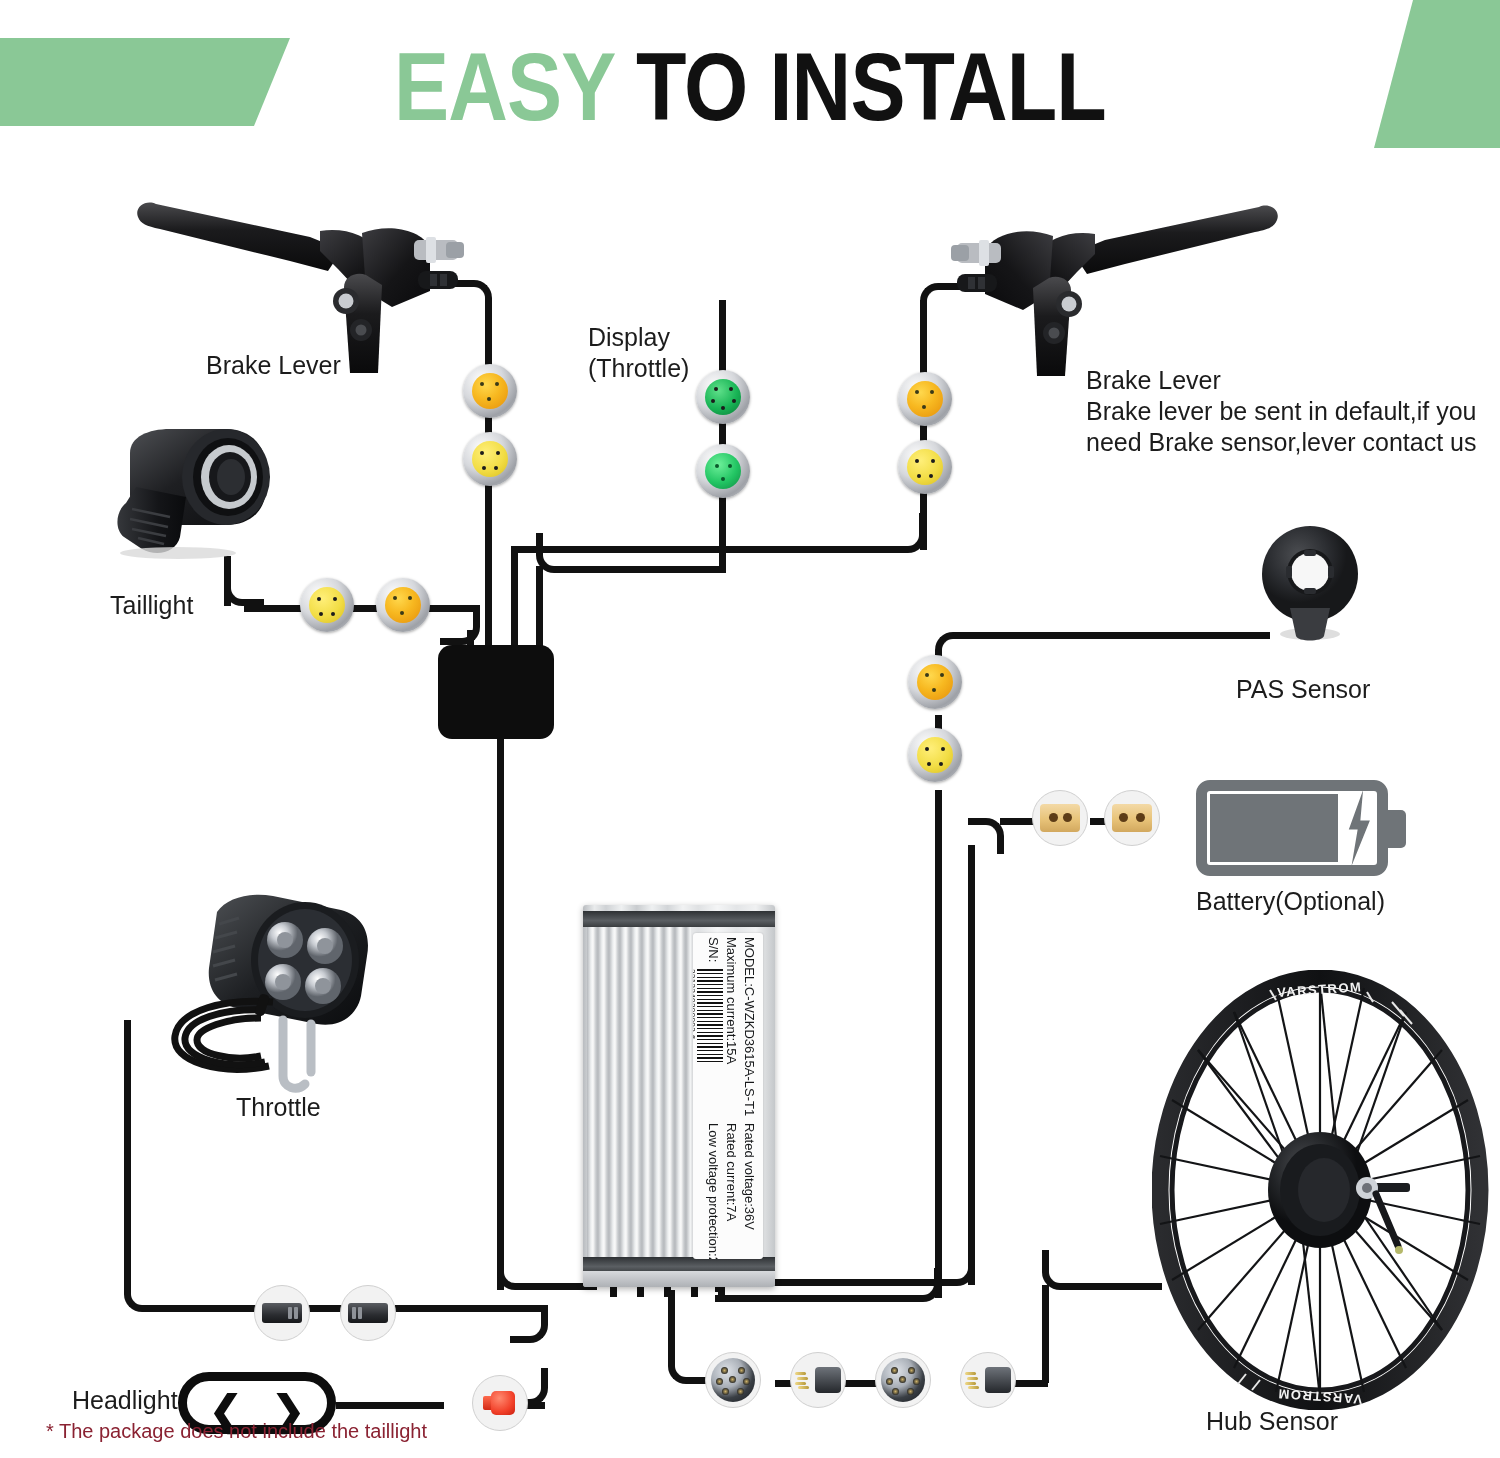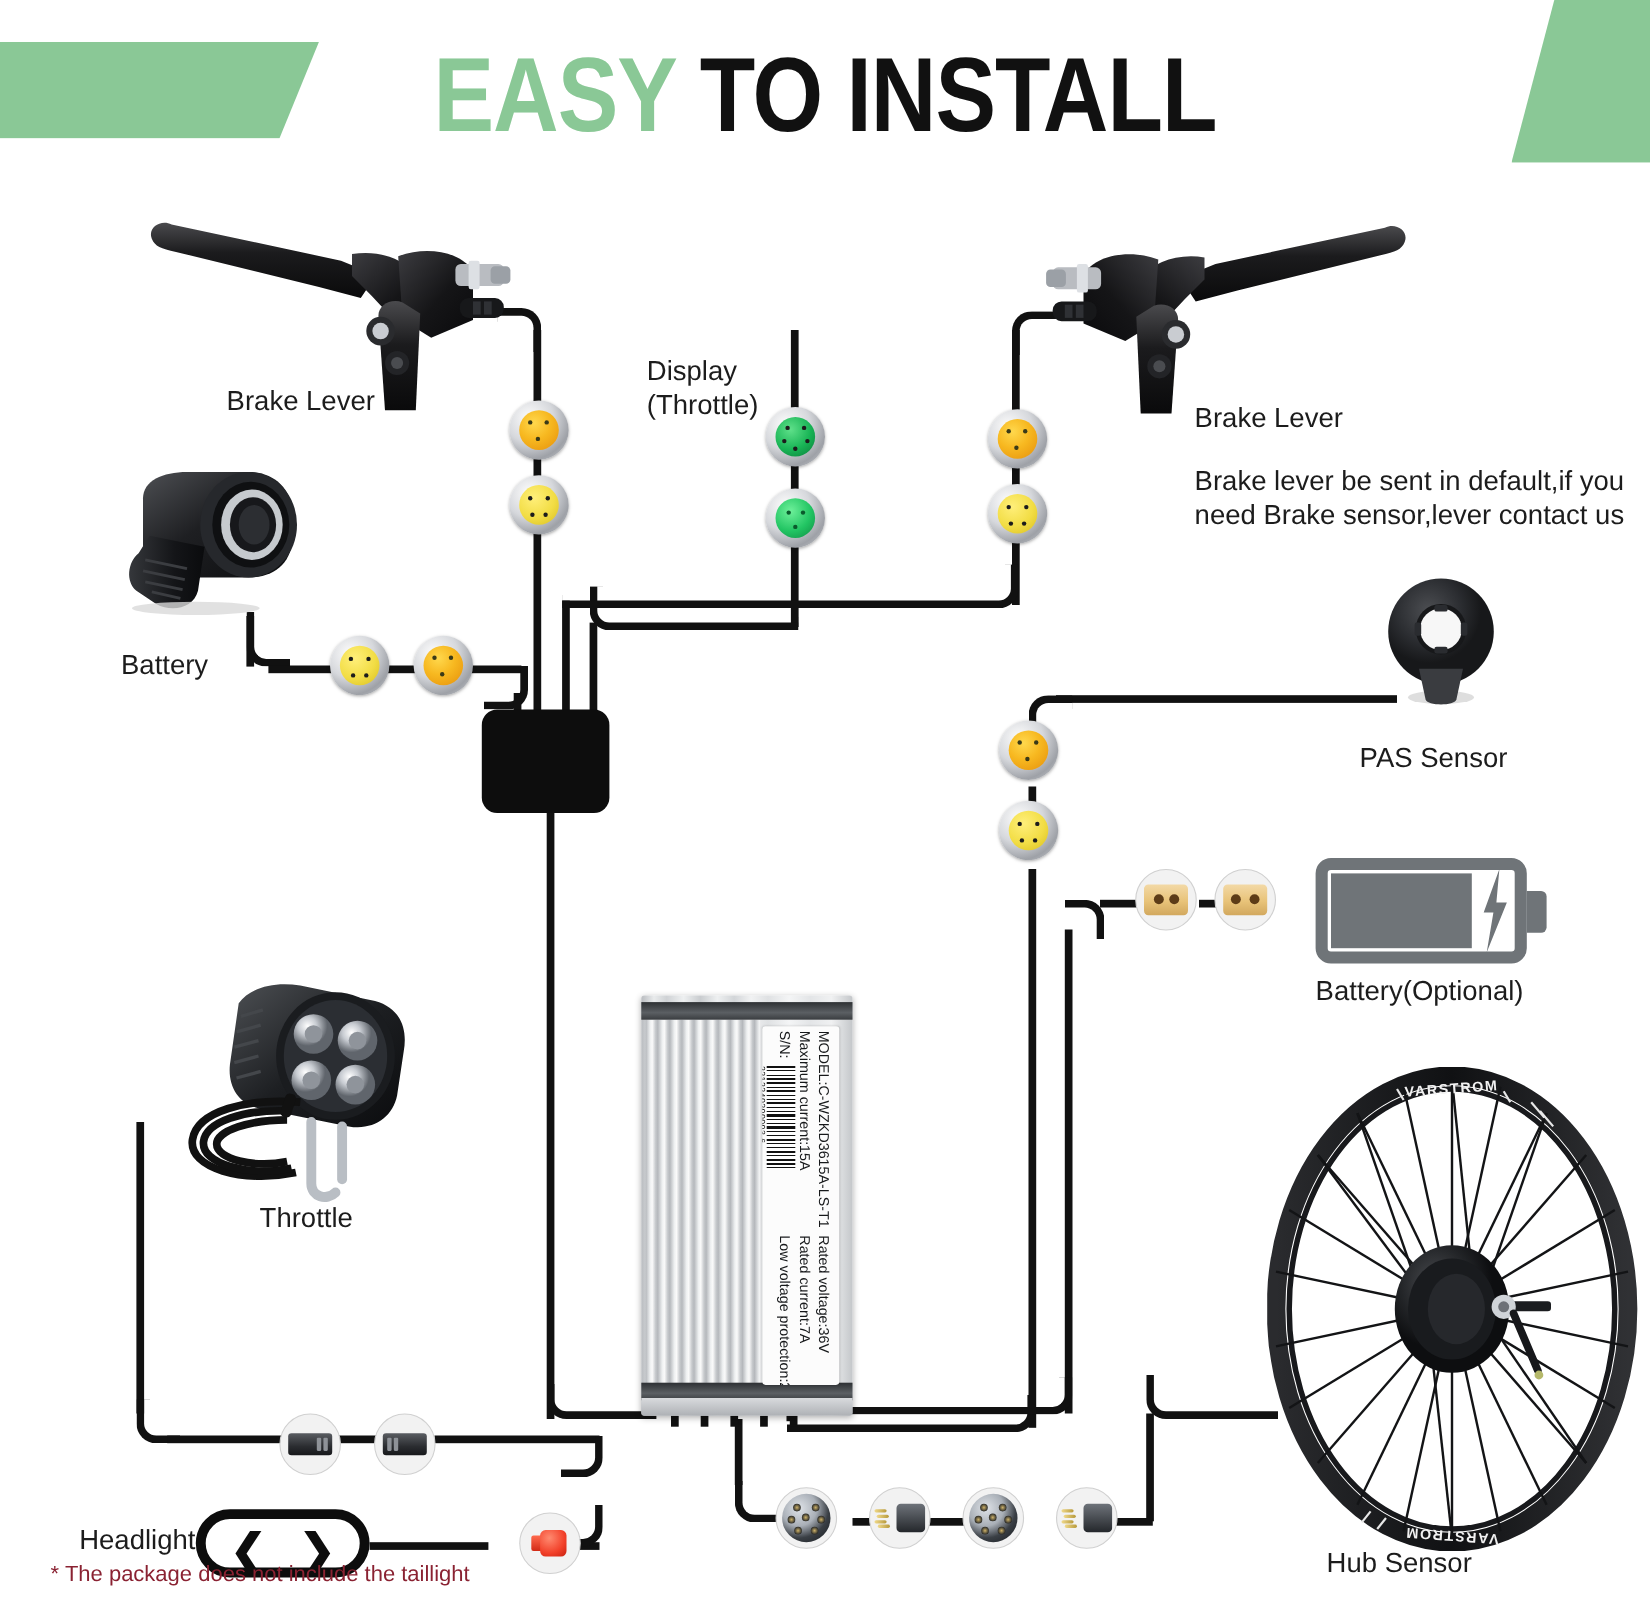--- a/index.html
+++ b/index.html
@@ -312,21 +312,21 @@
       <g stroke="#3b3d41" stroke-width="2.5">
         <line x1="24" y1="84" x2="62" y2="92"></line>
         <line x1="22" y1="94" x2="60" y2="102"></line>
         <line x1="24" y1="104" x2="58" y2="111"></line>
         <line x1="30" y1="113" x2="56" y2="119"></line>
       </g>
 
       <ellipse cx="70" cy="128" rx="58" ry="6" fill="#d9d9d9" opacity=".8"></ellipse>
     </svg>
   </div>
-  <div class="lbl" style="left:110px;top:590px;">Battery</div>
+  <div class="lbl" style="left:110px;top:590px;">Taillight</div>
 
   <div class="conn-ring conn" style="left:300px;top:578px;">
     <div class="conn-core core-yellow">
         <i class="pin d" style="left:8px;top:10px"></i>
         <i class="pin d" style="left:24px;top:10px"></i>
         <i class="pin d" style="left:10px;top:25px"></i>
         <i class="pin d" style="left:22px;top:25px"></i>
       </div>
   </div>
   <div class="conn-ring conn" style="left:376px;top:578px;">
@@ -373,21 +373,21 @@
         <rect x="284" y="45" width="44" height="20" rx="5" fill="#b9bcc1"></rect>
         <rect x="296" y="42" width="10" height="26" rx="2" fill="#dde0e4"></rect>
         <rect x="316" y="47" width="18" height="16" rx="4" fill="#9ba0a6"></rect>
         <rect x="288" y="76" width="40" height="18" rx="8" fill="#17181a"></rect>
         <rect x="300" y="79" width="7" height="12" fill="#2f3135"></rect>
         <rect x="310" y="79" width="7" height="12" fill="#2f3135"></rect>
       </g>
     </svg>
   </div>
   <div class="lbl" style="left:1086px;top:365px;">Brake Lever</div>
-  <div class="lbl" style="left:1086px;top:422px;">
+  <div class="lbl" style="left:1086px;top:396px;">
     <span>Brake lever be sent in default,if you</span><br>
     <span>need Brake sensor,lever contact us</span>
   </div>
 
   <div class="conn-ring conn" style="left:898px;top:372px;">
     <div class="conn-core core-orange">
         <i class="pin" style="left:8px;top:9px"></i>
         <i class="pin" style="left:23px;top:9px"></i>
         <i class="pin" style="left:15px;top:24px"></i>
       </div>

